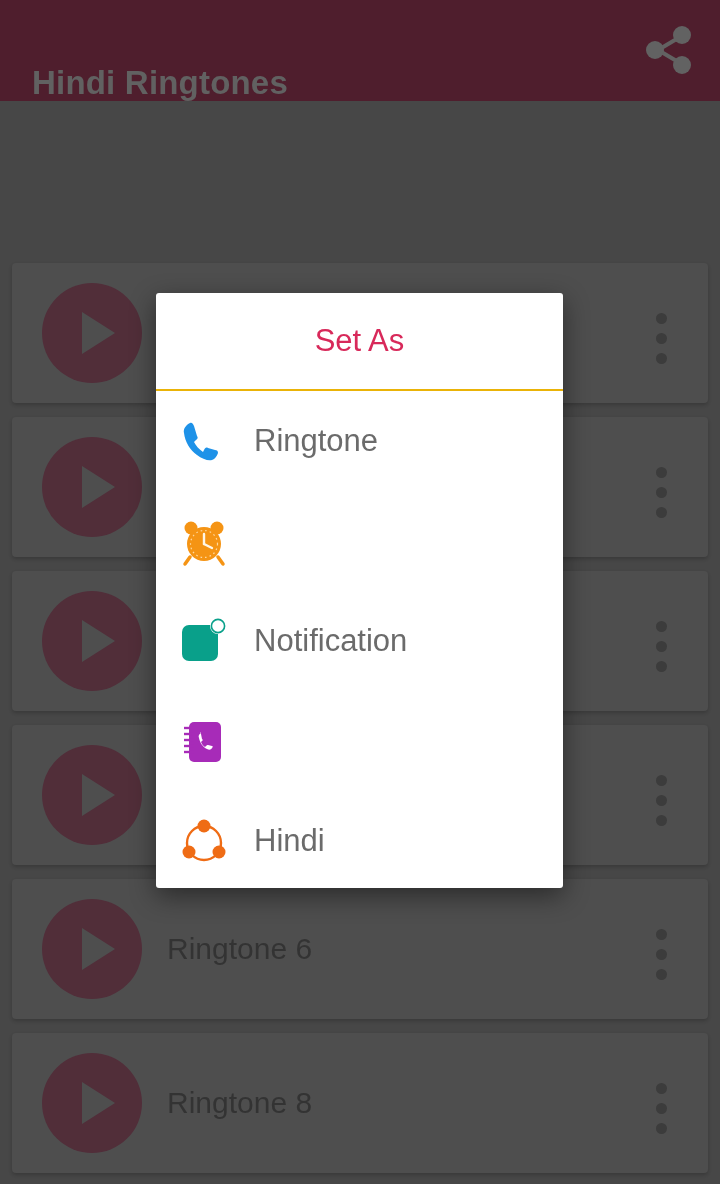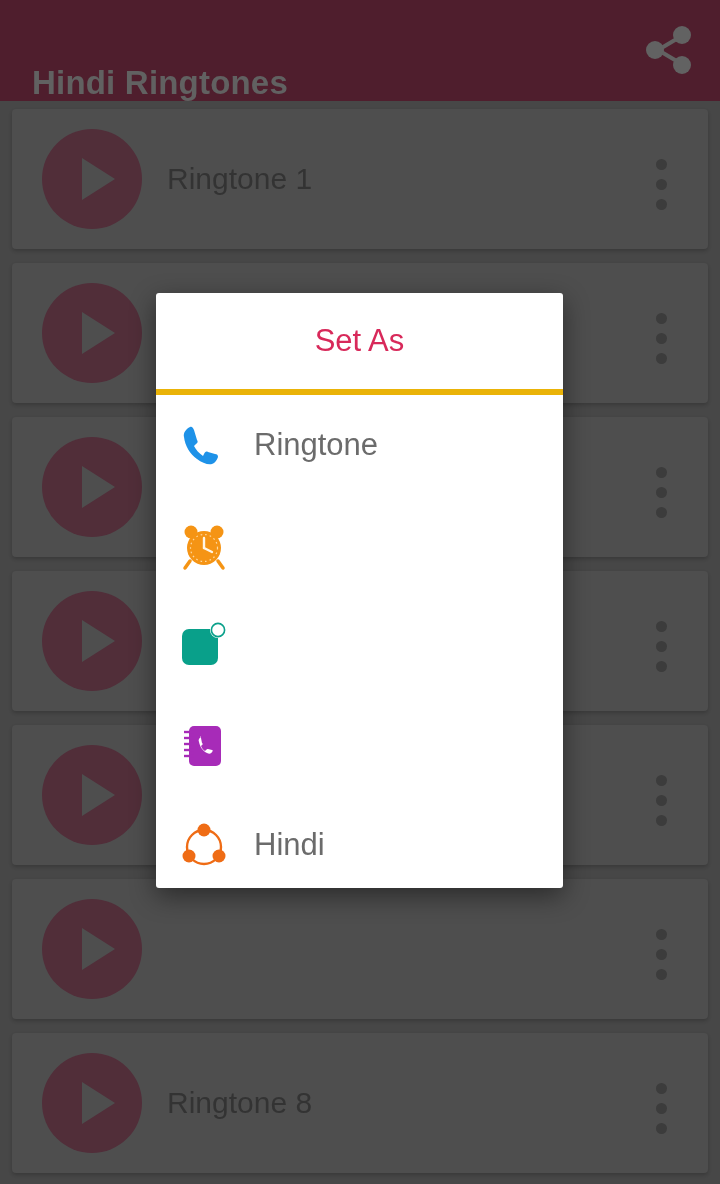--- a/index.html
+++ b/index.html
@@ -135,21 +135,21 @@
     box-shadow: 0 8px 26px rgba(0,0,0,0.45);
     z-index: 10;
     overflow: hidden;
   }
   #dialog-title {
     height: 96px;
     line-height: 96px;
     text-align: center;
     font-size: 31px;
     color: #d8295a;
-    border-bottom: 6px solid #eab308;
+    border-bottom: 2px solid #eab308;
   }
   .opt {
     position: relative;
     height: 100px;
     cursor: pointer;
   }
   .opt-icon {
     position: absolute;
     left: 23px;
     top: 26px;
@@ -165,31 +165,20 @@
     font-size: 31px;
     color: #6b6b6b;
     white-space: nowrap;
     text-align: right;
   }
 </style>
 </head>
 <body>
 
 <div id="list">
-    <div class="row" style="top: 8px;">
-      <div class="play-btn">
-        <div class="play-tri"></div>
-      </div>
-      <div class="row-label">Ringtone 1</div>
-      <div class="overflow">
-        <i></i>
-        <i></i>
-        <i></i>
-      </div>
-    </div>
     <div class="row" style="top: 162px;">
       <div class="play-btn">
         <div class="play-tri"></div>
       </div>
       <div class="row-label">Ringtone 2</div>
       <div class="overflow">
         <i></i>
         <i></i>
         <i></i>
       </div>
@@ -224,20 +213,21 @@
       <div class="overflow">
         <i></i>
         <i></i>
         <i></i>
       </div>
     </div>
     <div class="row" style="top: 778px;">
       <div class="play-btn">
         <div class="play-tri"></div>
       </div>
+      <div class="row-label">Ringtone 6</div>
       <div class="overflow">
         <i></i>
         <i></i>
         <i></i>
       </div>
     </div>
     <div class="row" style="top: 932px;">
       <div class="play-btn">
         <div class="play-tri"></div>
       </div>
@@ -285,20 +275,21 @@
             <line x1="25" y1="27" x2="25" y2="17" stroke="#fff6e6" stroke-width="2.4" stroke-linecap="round"></line>
             <line x1="25" y1="27" x2="33" y2="31" stroke="#fff6e6" stroke-width="2.4" stroke-linecap="round"></line>
           </svg></span>
       </div>
       <div class="opt">
         <span class="opt-icon"><svg viewBox="0 0 50 50" width="50" height="50">
             <rect x="3" y="8" width="36" height="36" rx="7" fill="#09a08a"></rect>
             <circle cx="39" cy="9" r="8" fill="#ffffff"></circle>
             <circle cx="39" cy="9" r="6.6" fill="none" stroke="#09a08a" stroke-width="1.6"></circle>
           </svg></span>
+        <span class="opt-label">Notification</span>
       </div>
       <div class="opt">
         <span class="opt-icon"><svg viewBox="0 0 50 50" width="50" height="50">
             <rect x="10" y="5" width="32" height="40" rx="5" fill="#a72bb8"></rect>
             <g stroke="#a72bb8" stroke-width="2.4" fill="none">
               <path d="M5 11h10"></path>
               <path d="M5 17h10"></path>
               <path d="M5 23h10"></path>
               <path d="M5 29h10"></path>
               <path d="M5 35h10"></path>

